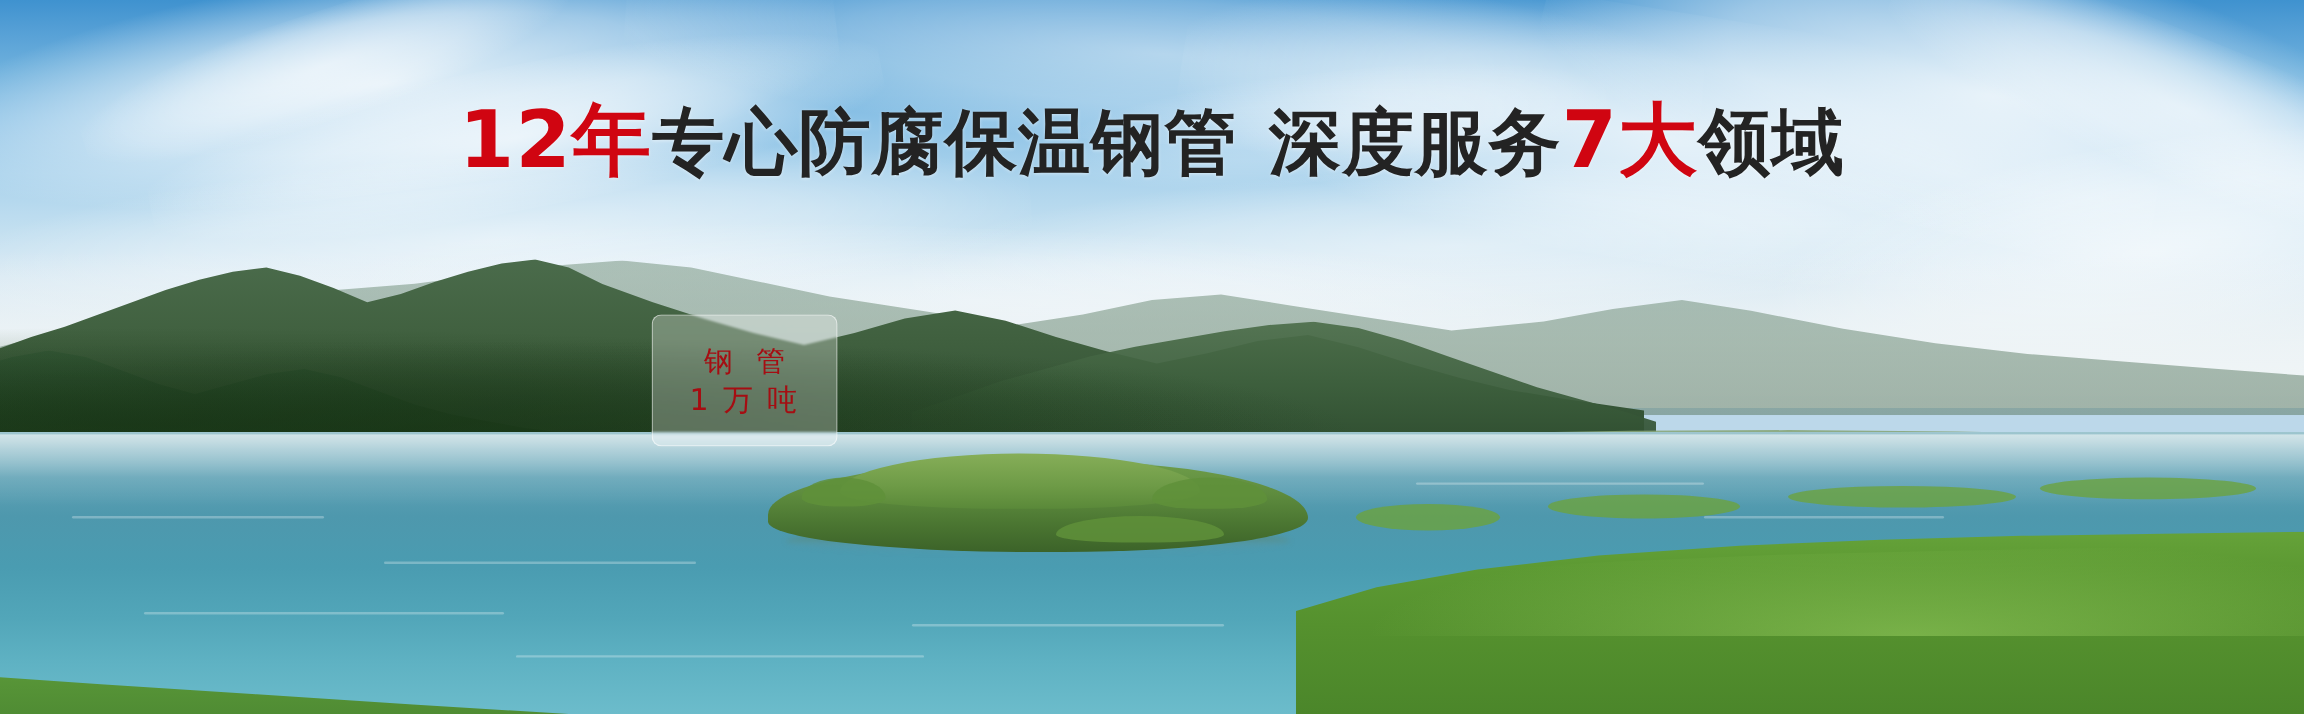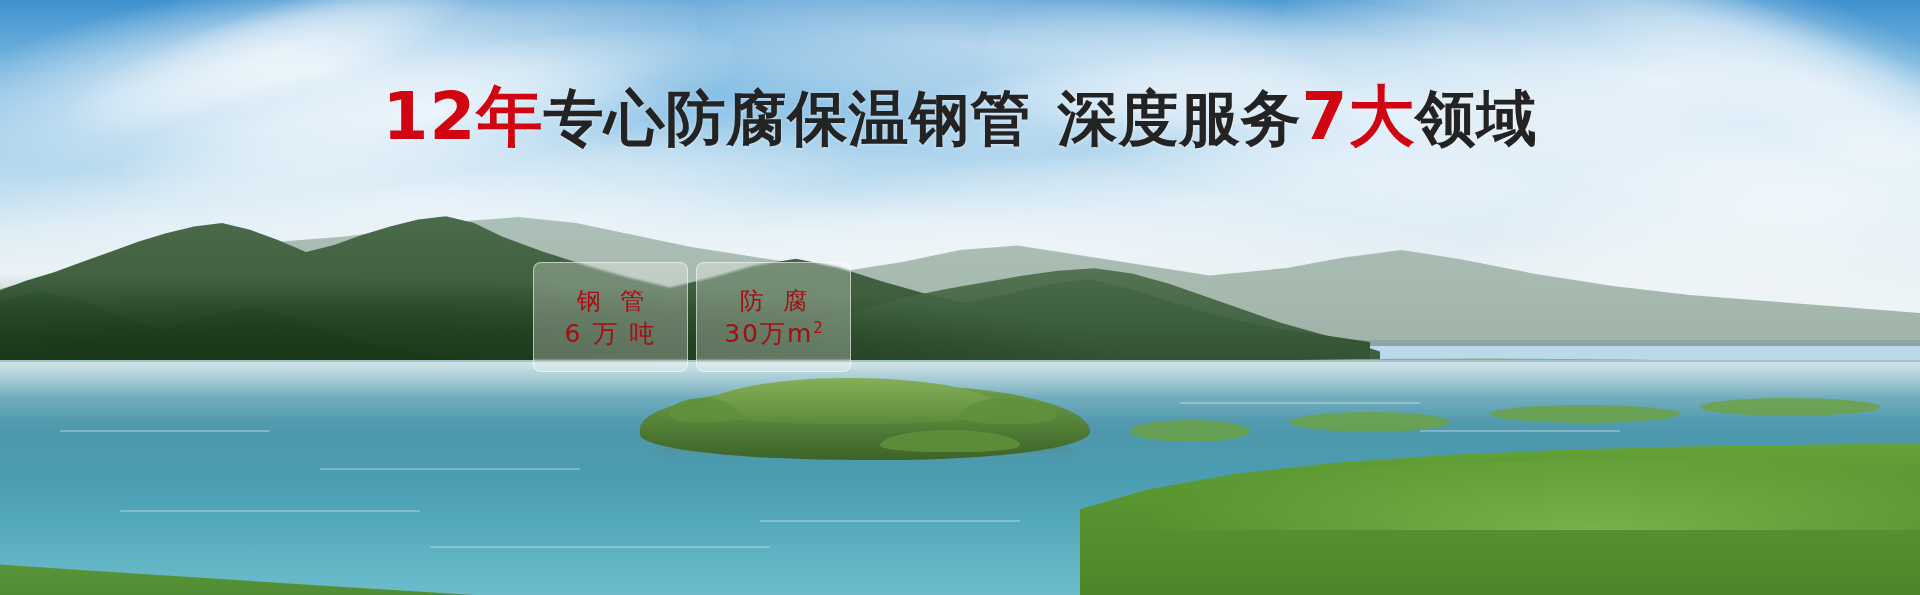--- a/index.html
+++ b/index.html
@@ -232,20 +232,21 @@
     width:155px;
     height:110px;
     border-radius:8px;
     background:rgba(255,255,255,.28);
     border:1px solid rgba(255,255,255,.55);
     backdrop-filter:blur(1px);
     display:flex;
     flex-direction:column;
     align-items:center;
     justify-content:center;
+    margin-left:10px;
   }
   .card-label {
     font-family:"DejaVu Sans","Liberation Sans",sans-serif;
     font-size:24px;
     color:#a60d12;
     letter-spacing:6px;
     text-indent:6px;
     font-weight:normal;
   }
   .card-value {
@@ -317,27 +318,21 @@
   <h1 class="headline">
     <span class="num">12年</span><span>专心防腐保温钢管</span><span class="gap"></span><span>深度服务</span><span class="num">7大</span><span>领域</span>
   </h1>
 
 
   <div class="cards">
 
     <div class="card">
       <div class="card-label">钢 管</div>
       <div class="card-value">
-        <span>6 万 吨</span><sup></sup>
+        <span>1 万 吨</span><sup></sup>
       </div>
     </div>
 
-    <div class="card">
-      <div class="card-label">防 腐</div>
-      <div class="card-value">
-        <span>30万m</span><sup>2</sup>
-      </div>
-    </div>
 
 
   </div>
 
 </div>
 
 </body></html>

